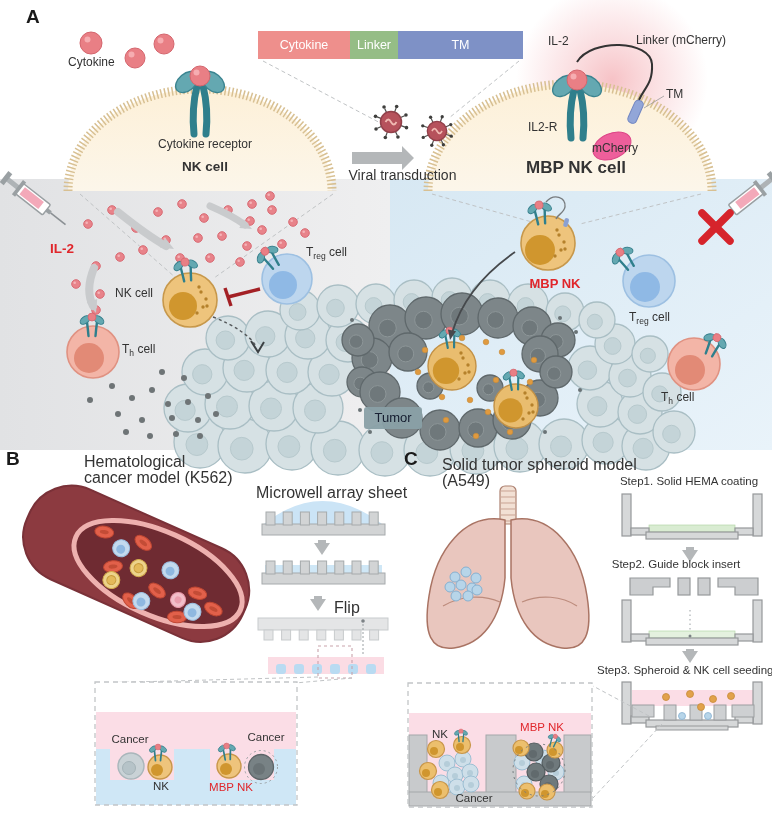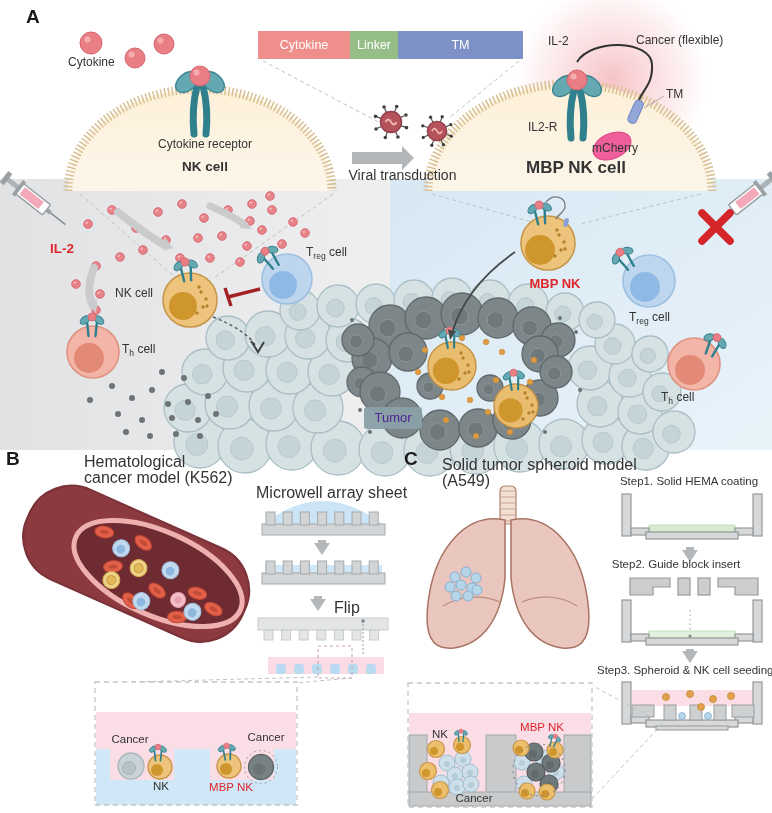--- a/index.html
+++ b/index.html
@@ -10,21 +10,21 @@
   .bold{font-weight:bold;}
   .ctr{text-align:center;}
   .red{color:#e0262b;}
   .s11{font-size:11.5px;}
   .s12{font-size:16px;}
   .panel-letter{font-size:19px;font-weight:bold;color:#1a1a1a;}
   sub.sb{font-size:8.5px;}
   .construct-bar{position:absolute;left:258px;top:31px;width:265px;height:28px;display:flex;}
   .seg{height:100%;display:flex;align-items:center;justify-content:center;color:#fff;font-size:12.5px;}
   .tumor-badge{position:absolute;left:364px;top:407px;width:58px;height:22px;background:#8aa1a7;
-      border-radius:3px;color:#4c1d95;font-size:13px;line-height:22px;text-align:center;opacity:.95;}
+      border-radius:3px;color:#0f172a;font-size:13px;line-height:22px;text-align:center;opacity:.95;}
 </style>
 </head>
 <body>
 
 <div id="fig">
   <svg id="scene" width="772" height="813" viewBox="0 0 772 813">
       <defs>
         <linearGradient id="gzL" x1="0" y1="0" x2="1" y2="0">
           <stop offset="0" stop-color="#e1e2e4" stop-opacity="1"></stop>
           <stop offset="1" stop-color="#efeff0" stop-opacity="1"></stop>
@@ -725,21 +725,21 @@
     <div class="seg" style="width:92px;background:#ee8f8c">Cytokine</div>
     <div class="seg" style="width:48px;background:#95bd86">Linker</div>
     <div class="seg" style="width:125px;background:#7e91c6">TM</div>
   </div>
 
   <div class="lbl ctr" style="left:125px;top:138px;width:160px">Cytokine receptor</div>
   <div class="lbl ctr bold" style="left:125px;top:159px;width:160px;font-size:13.5px">NK cell</div>
   <div class="lbl ctr" style="left:330px;top:167px;width:145px;font-size:14px">Viral transduction</div>
 
   <div class="lbl" style="left:548px;top:35px">IL-2</div>
-  <div class="lbl" style="left:636px;top:34px">Cancer (flexible)</div>
+  <div class="lbl" style="left:636px;top:34px">Linker (mCherry)</div>
   <div class="lbl" style="left:666px;top:88px">TM</div>
   <div class="lbl" style="left:528px;top:121px">IL2-R</div>
   <div class="lbl" style="left:592px;top:142px">mCherry</div>
   <div class="lbl ctr bold" style="left:496px;top:158px;width:160px;font-size:17px">MBP NK cell</div>
 
   <div class="lbl bold red" style="left:50px;top:241px;font-size:13.5px">IL-2</div>
   <div class="lbl" style="left:115px;top:287px">NK cell</div>
   <div class="lbl" style="left:306px;top:246px"><span>T</span><sub class="sb">reg</sub><span> cell</span></div>
   <div class="lbl" style="left:122px;top:343px"><span>T</span><sub class="sb">h</sub><span> cell</span></div>
   <div class="lbl ctr bold red" style="left:515px;top:277px;width:80px;font-size:13px">MBP NK</div>

